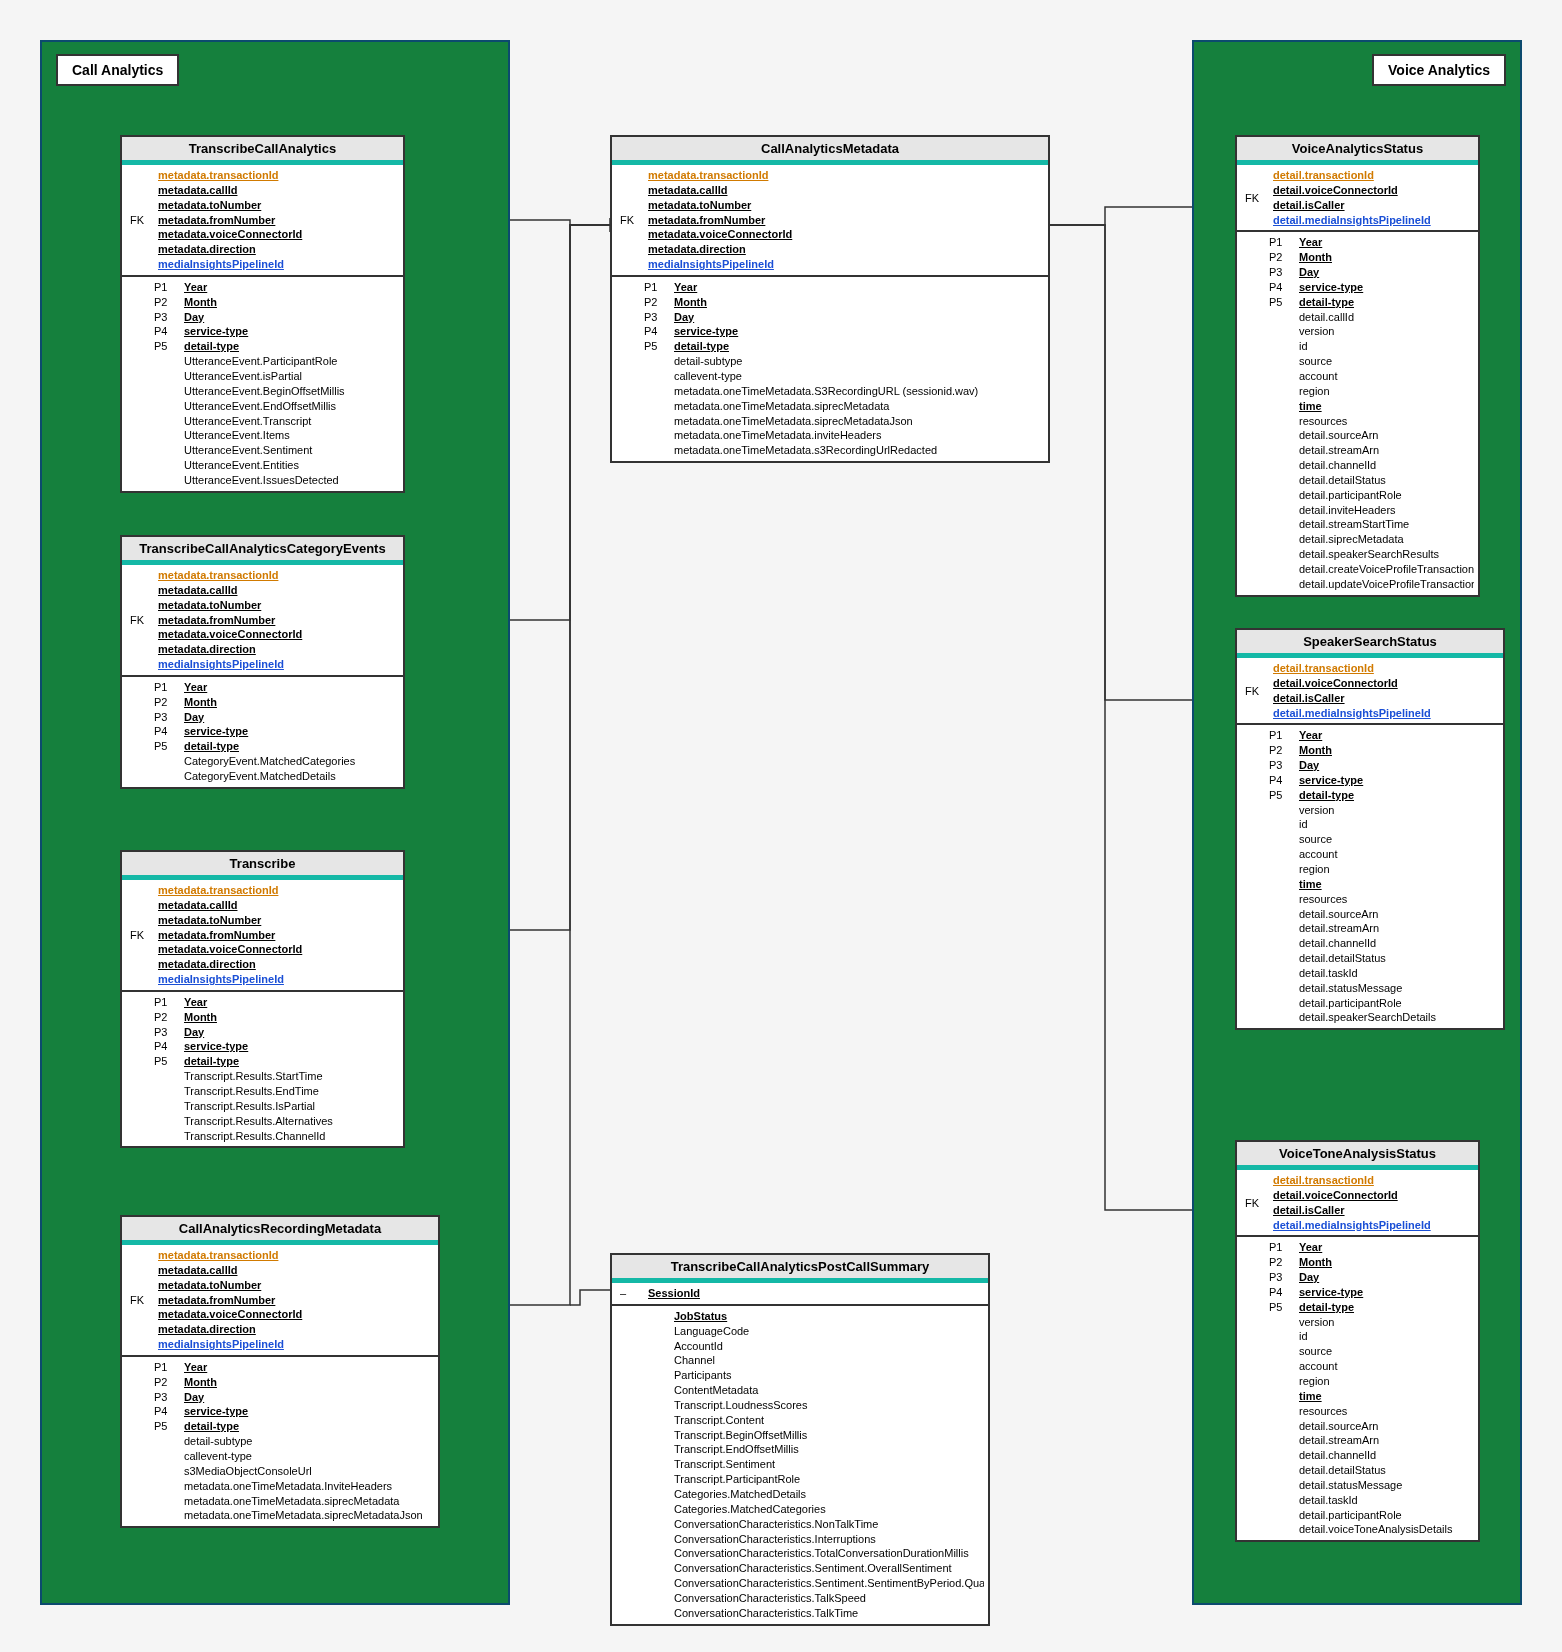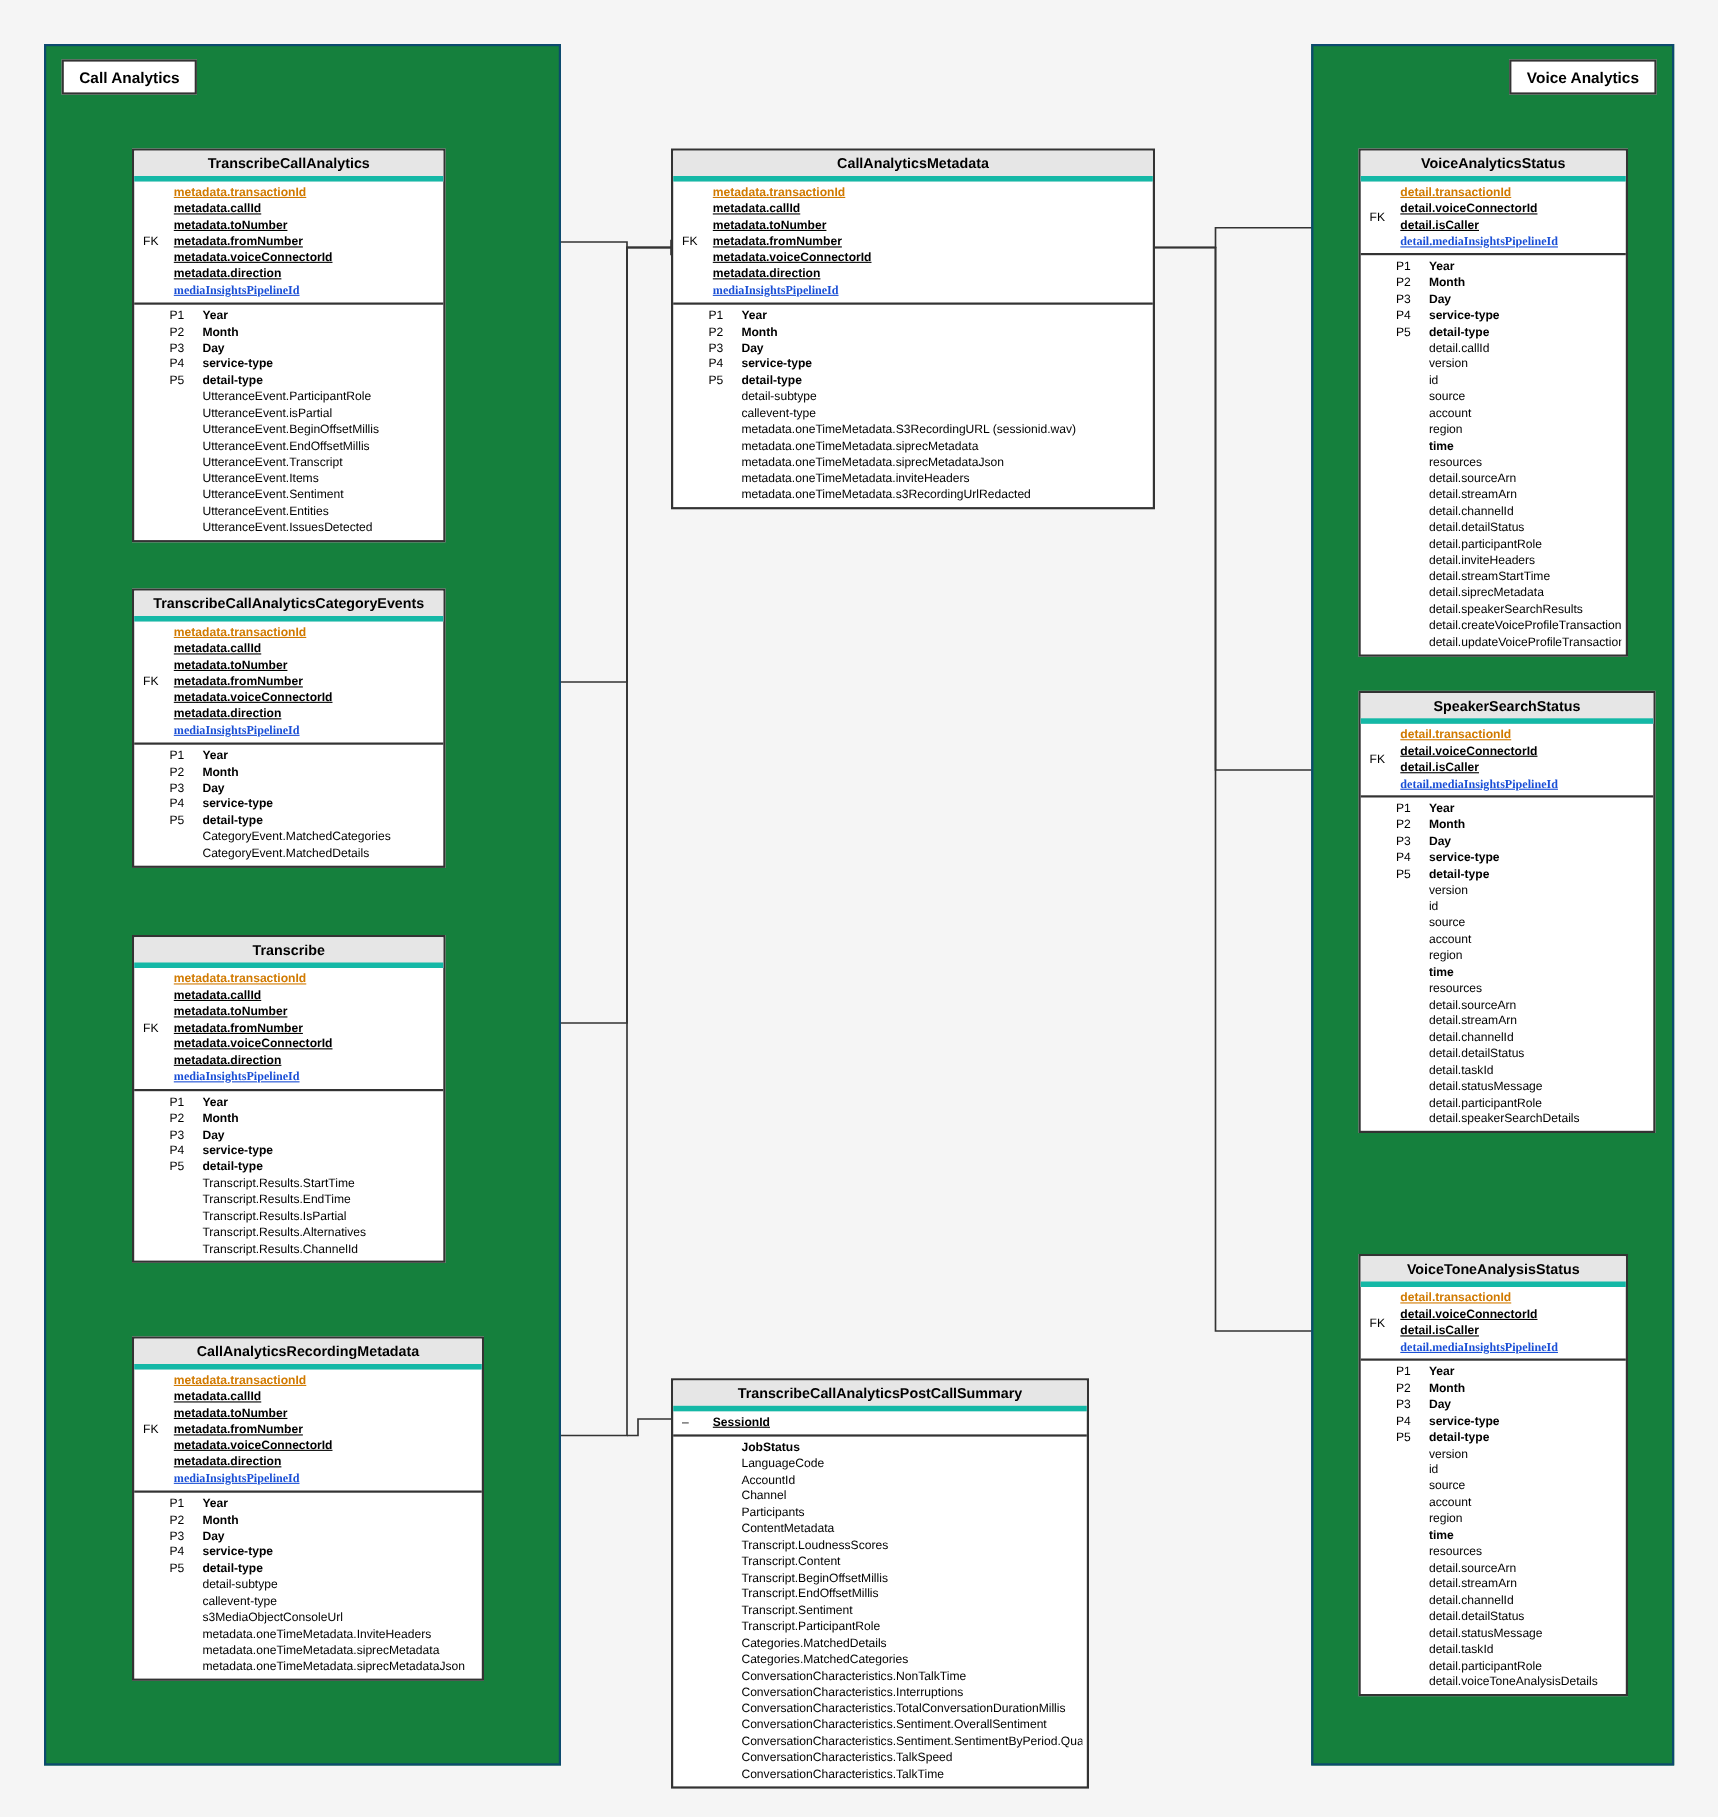--- a/index.html
+++ b/index.html
@@ -78,22 +78,22 @@
   .fk-fields {
     flex: 1;
   }
   .fk-field {
     display: block;
     font-weight: bold;
     text-decoration: underline;
     line-height: 1.35;
   }
   .fk-field.orange { color: #d17a00; }
-  .fk-field.blue { color: #1a4fd6; font-family: Liberation Serif, serif; }
-  .bold { font-weight: bold; }
+  .fk-field.blue { color: #1a4fd6; }
+  .bold { font-weight: bold; text-decoration: underline; }
   svg.connectors {
     position: absolute;
     top: 0; left: 0;
     width: 1562px;
     height: 1652px;
     pointer-events: none;
   }
   svg.connectors line, svg.connectors polyline {
     stroke: #333;
     stroke-width: 1.5;

